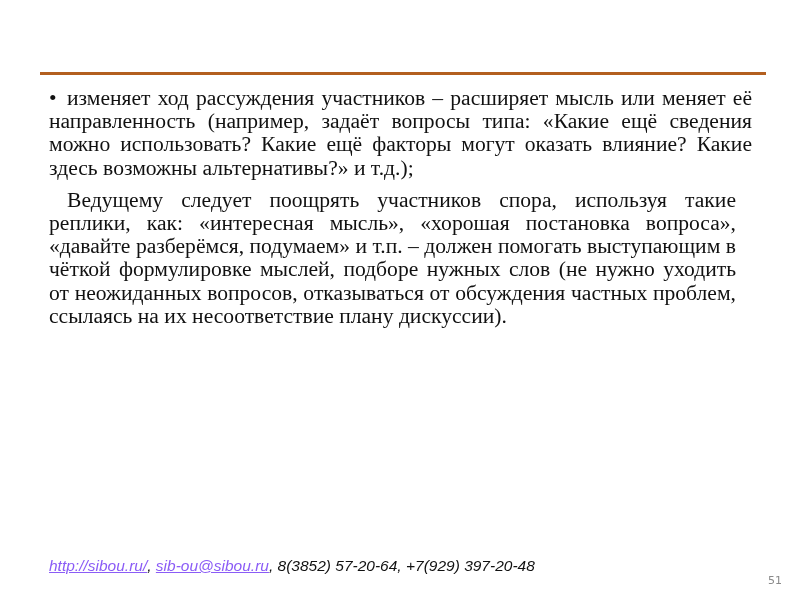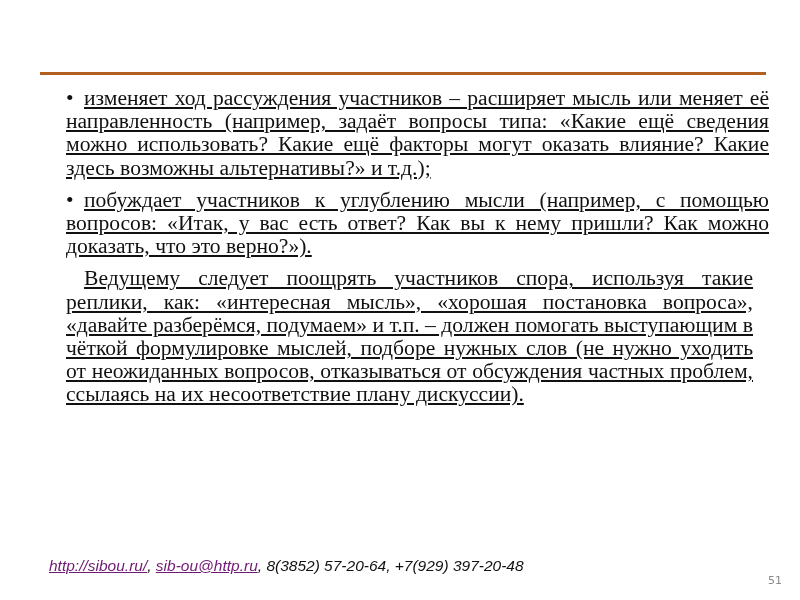--- a/index.html
+++ b/index.html
@@ -24,26 +24,25 @@
     .top-rule {
       position: absolute;
       left: 40px;
       top: 72px;
       width: 726px;
       height: 3px;
       background: #b35f1f;
     }
     .content {
       position: absolute;
-      left: 66px;
+      left: 49px;
       top: 87px;
       width: 703px;
       font-size: 21.6px;
       line-height: 23.2px;
-      text-decoration: underline;
     }
     .bullet-item {
       margin: 0 0 9px 0;
       text-align: justify;
     }
     .bullet-item .bullet {
       display: inline-block;
       width: 18px;
     }
     .indent-para {
@@ -59,21 +58,21 @@
       position: absolute;
       left: 49px;
       top: 557px;
       font-family: "Liberation Sans", "DejaVu Sans", sans-serif;
       font-style: italic;
       font-size: 15.5px;
       color: #111111;
       white-space: nowrap;
     }
     .footer a {
-      color: #701a75;
+      color: #8b5cf6;
       text-decoration: underline;
     }
     .page-number {
       position: absolute;
       left: 768px;
       top: 574px;
       font-family: "DejaVu Sans", sans-serif;
       font-size: 11px;
       color: #8a8a8a;
     }
@@ -84,28 +83,25 @@
 <div class="slide">
 
   <div class="top-rule"></div>
 
   <div class="content">
 
     <p class="bullet-item">
       <span class="bullet">•</span><span>изменяет ход рассуждения участников – расширяет мысль или меняет её направленность (например, задаёт вопросы типа: «Какие ещё сведения можно использовать? Какие ещё факторы могут оказать влияние? Какие здесь возможны альтернативы?» и т.д.);</span>
     </p>
 
-    <p class="bullet-item">
-      <span class="bullet">•</span><span>побуждает участников к углублению мысли (например, с помощью вопросов: «Итак, у вас есть ответ? Как вы к нему пришли? Как можно доказать, что это верно?»).</span>
-    </p>
 
     <p class="indent-para">Ведущему следует поощрять участников спора, используя такие реплики, как: «интересная мысль», «хорошая постановка вопроса», «давайте разберёмся, подумаем» и т.п. – должен помогать выступающим в чёткой формулировке мыслей, подборе нужных слов (не нужно уходить от неожиданных вопросов, отказываться от обсуждения частных проблем, ссылаясь на их несоответствие плану дискуссии).</p>
 
 
   </div>
 
   <div class="footer">
-    <a href="#">http://sibou.ru/</a><span>, </span><a href="#">sib-ou@http.ru</a><span>, 8(3852) 57-20-64, +7(929) 397-20-48</span>
+    <a href="#">http://sibou.ru/</a><span>, </span><a href="#">sib-ou@sibou.ru</a><span>, 8(3852) 57-20-64, +7(929) 397-20-48</span>
   </div>
 
   <div class="page-number">51</div>
 
 </div>
 
 </body></html>

